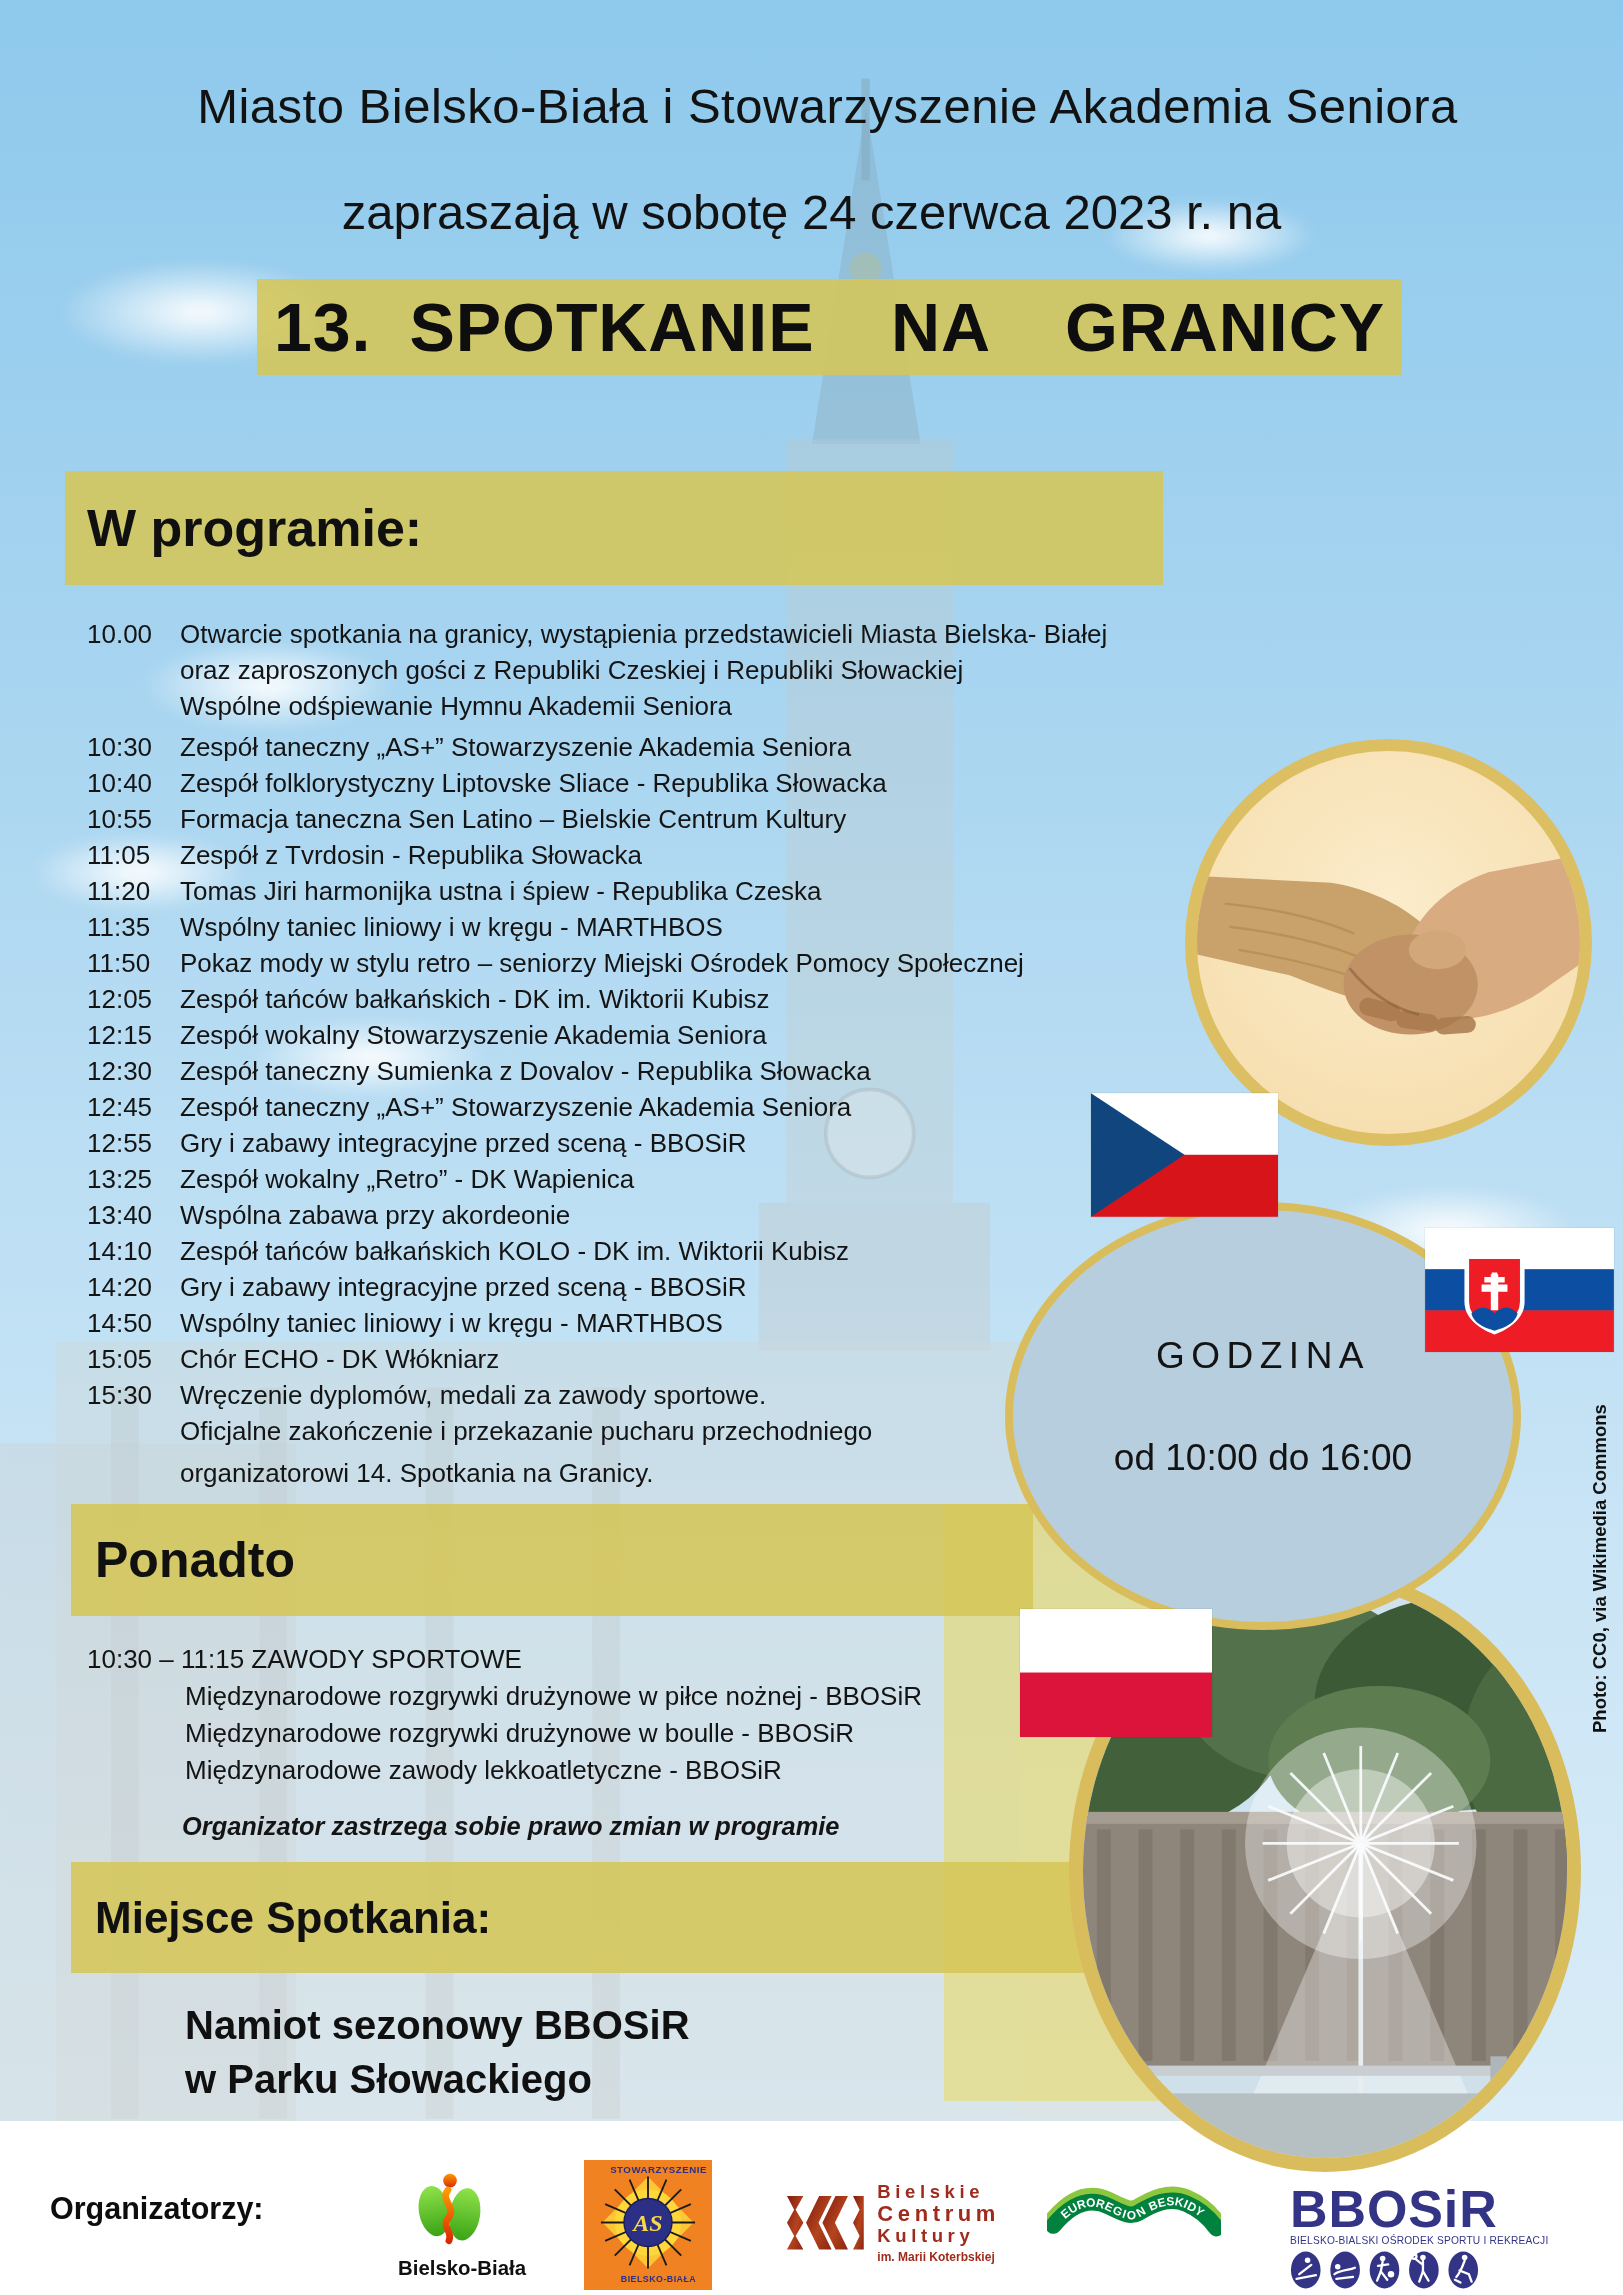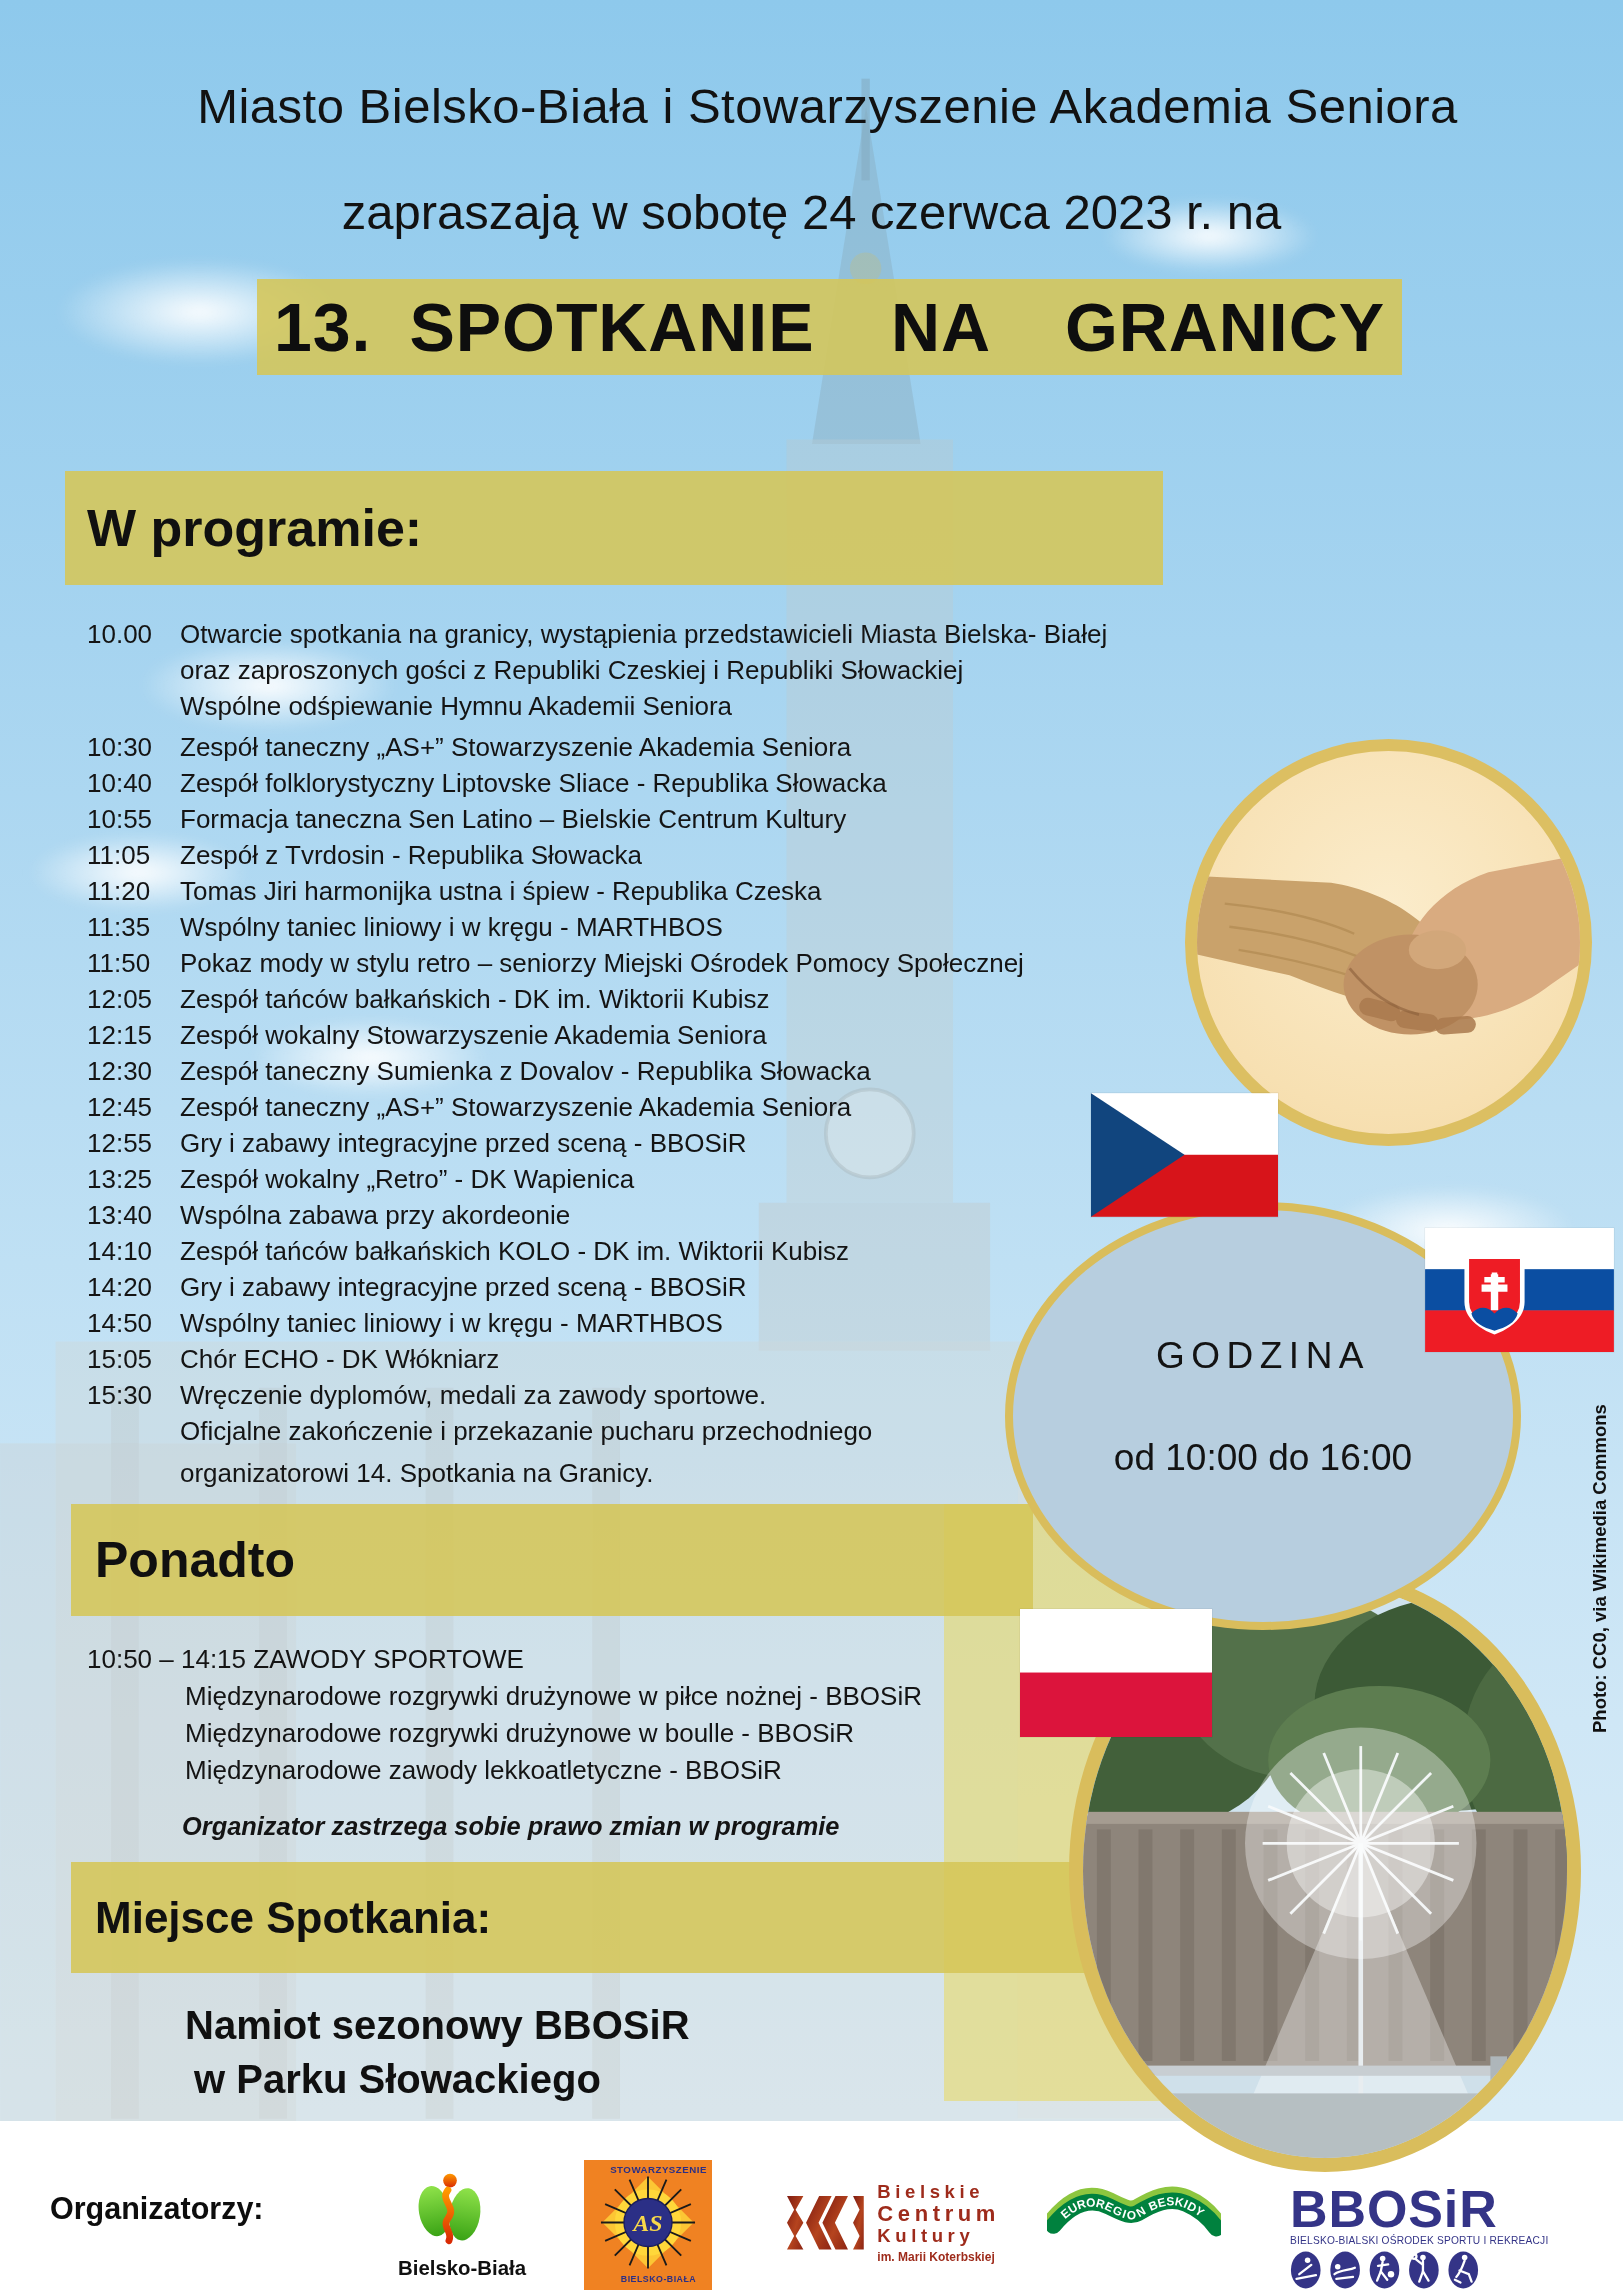--- a/index.html
+++ b/index.html
@@ -256,31 +256,31 @@
     <path d="M100,185 C115,168 135,168 150,185 C165,168 185,168 200,185 C195,205 175,215 150,222 C125,215 105,205 100,185 Z" fill="#0b4ea2"></path>
   </svg>
   <svg class="flag" width="192" height="128" viewBox="0 0 414 276" style="left:1020px;top:1609px;z-index:10;">
     <rect width="414" height="138" fill="#ffffff"></rect>
       <rect y="137" width="414" height="139" fill="#dc143c"></rect>
   </svg>
 
   <div class="band" style="left:71px;top:1504px;width:962px;height:112px;display:flex;align-items:center;">
     <div style="margin-left:24px;font-size:50px;font-weight:bold;color:#101010;">Ponadto</div>
   </div>
-  <div class="abs" style="left:87px;top:1644px;font-size:26px;color:#141414;white-space:nowrap;">10:50 – 14:15 ZAWODY SPORTOWE</div>
+  <div class="abs" style="left:87px;top:1644px;font-size:26px;color:#141414;white-space:nowrap;">10:30 – 11:15 ZAWODY SPORTOWE</div>
   <div class="abs" style="left:185px;top:1681px;font-size:26px;color:#141414;white-space:nowrap;">Międzynarodowe rozgrywki drużynowe w piłce nożnej - BBOSiR</div>
   <div class="abs" style="left:185px;top:1718px;font-size:26px;color:#141414;white-space:nowrap;">Międzynarodowe rozgrywki drużynowe w boulle - BBOSiR</div>
   <div class="abs" style="left:185px;top:1755px;font-size:26px;color:#141414;white-space:nowrap;">Międzynarodowe zawody lekkoatletyczne - BBOSiR</div>
   <div class="abs" style="left:182px;top:1812px;font-size:25.4px;font-weight:bold;font-style:italic;color:#141414;white-space:nowrap;">Organizator zastrzega sobie prawo zmian w programie</div>
 
   <div class="band" style="left:71px;top:1862px;width:1091px;height:111px;display:flex;align-items:center;z-index:5;">
     <div style="margin-left:24px;font-size:44px;font-weight:bold;color:#101010;">Miejsce Spotkania:</div>
   </div>
   <div class="abs" style="left:185px;top:2003px;font-size:40px;font-weight:bold;color:#101010;white-space:nowrap;z-index:5;">Namiot sezonowy BBOSiR</div>
-  <div class="abs" style="left:194px;top:2057px;font-size:40px;font-weight:bold;color:#101010;white-space:nowrap;z-index:5;">w Parku Słowackiego</div>
+  <div class="abs" style="left:185px;top:2057px;font-size:40px;font-weight:bold;color:#101010;white-space:nowrap;z-index:5;">w Parku Słowackiego</div>
 
   <div style="position:absolute;left:1587px;top:1407px;height:324px;width:26px;z-index:11;
               writing-mode:vertical-rl;transform:rotate(180deg);font-size:18.5px;font-weight:bold;color:#111;
               display:flex;align-items:center;justify-content:center;white-space:nowrap;">Photo: CC0, via Wikimedia Commons</div>
 
   <div class="abs" style="left:0;top:2121px;width:1623px;height:175px;background:#ffffff;z-index:4;"></div>
 
   <div class="abs" style="left:50px;top:2191px;font-size:30.5px;font-weight:bold;color:#0d0d0d;z-index:9;">Organizatorzy:</div>
 
   <div class="abs" style="left:398px;top:2169px;width:102px;z-index:9;text-align:center;">

